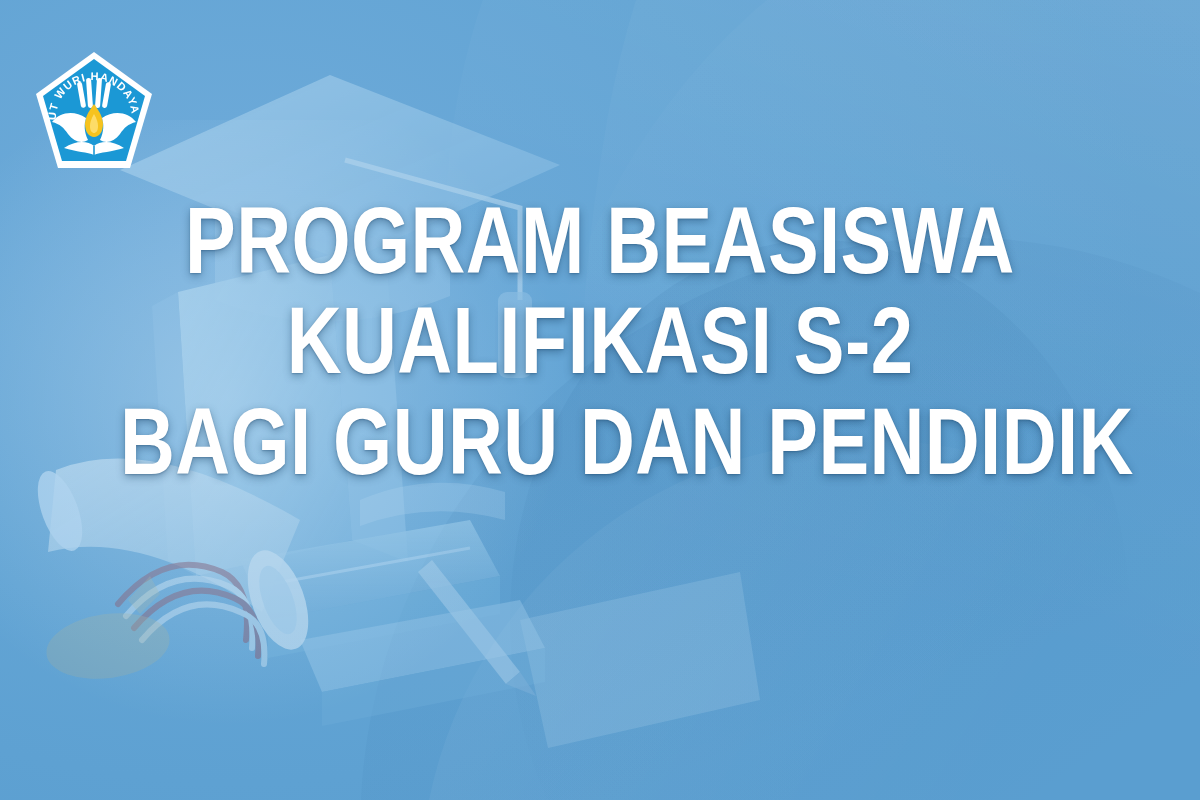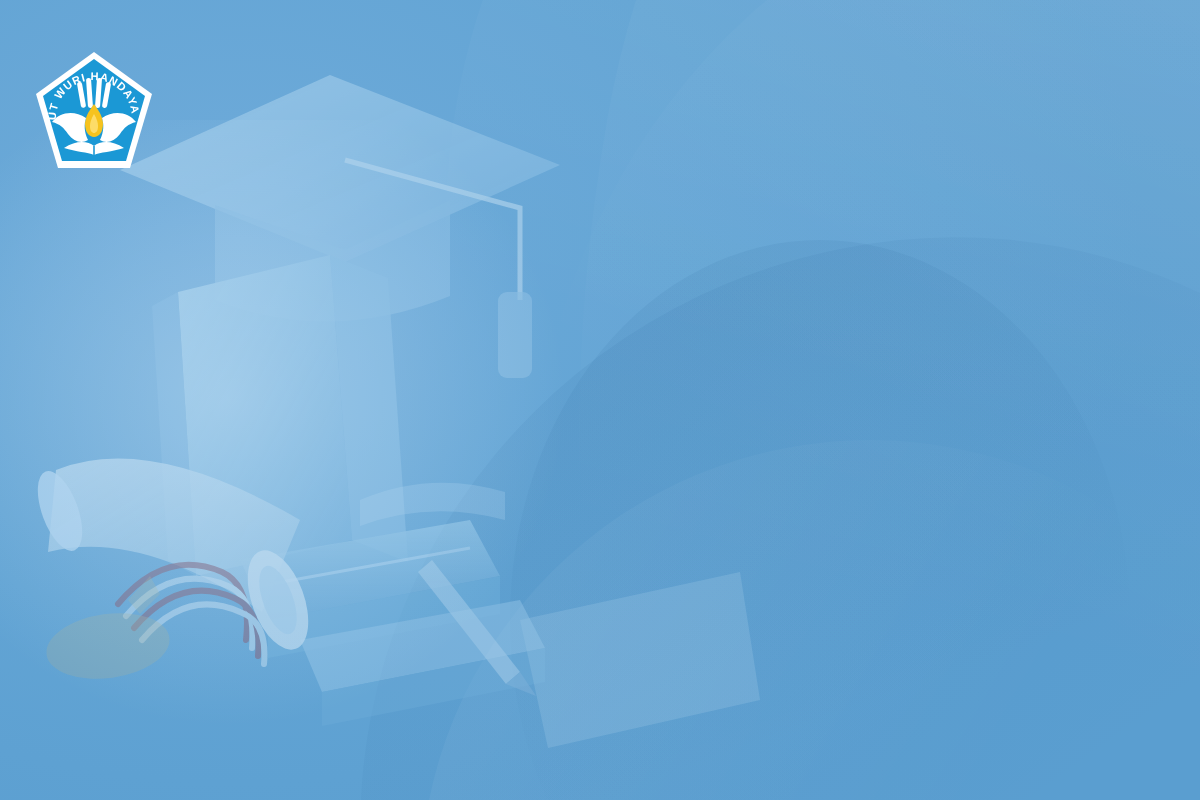--- a/index.html
+++ b/index.html
@@ -223,14 +223,19 @@
         <path d="M72 70 C84 62 98 64 106 74 C98 76 94 80 90 86 C84 94 76 96 70 92 C74 84 74 76 72 70 Z"></path>
       </g>
 
       <g>
         <path d="M34 100 C46 92 58 93 64 98 C70 93 82 92 94 100 C82 104 70 104 64 107 C58 104 46 104 34 100 Z" fill="#ffffff"></path>
         <path d="M64 98 L64 107" stroke="#1b98d5" stroke-width="1.6"></path>
       </g>
     </svg>
   </div>
 
+  <div class="headline">
+    <span class="hl-line hl-1">PROGRAM BEASISWA</span>
+    <span class="hl-line hl-2">KUALIFIKASI S-2</span>
+    <span class="hl-line hl-3">BAGI GURU DAN PENDIDIK</span>
+  </div>
 
 </div>
 
 </body></html>

